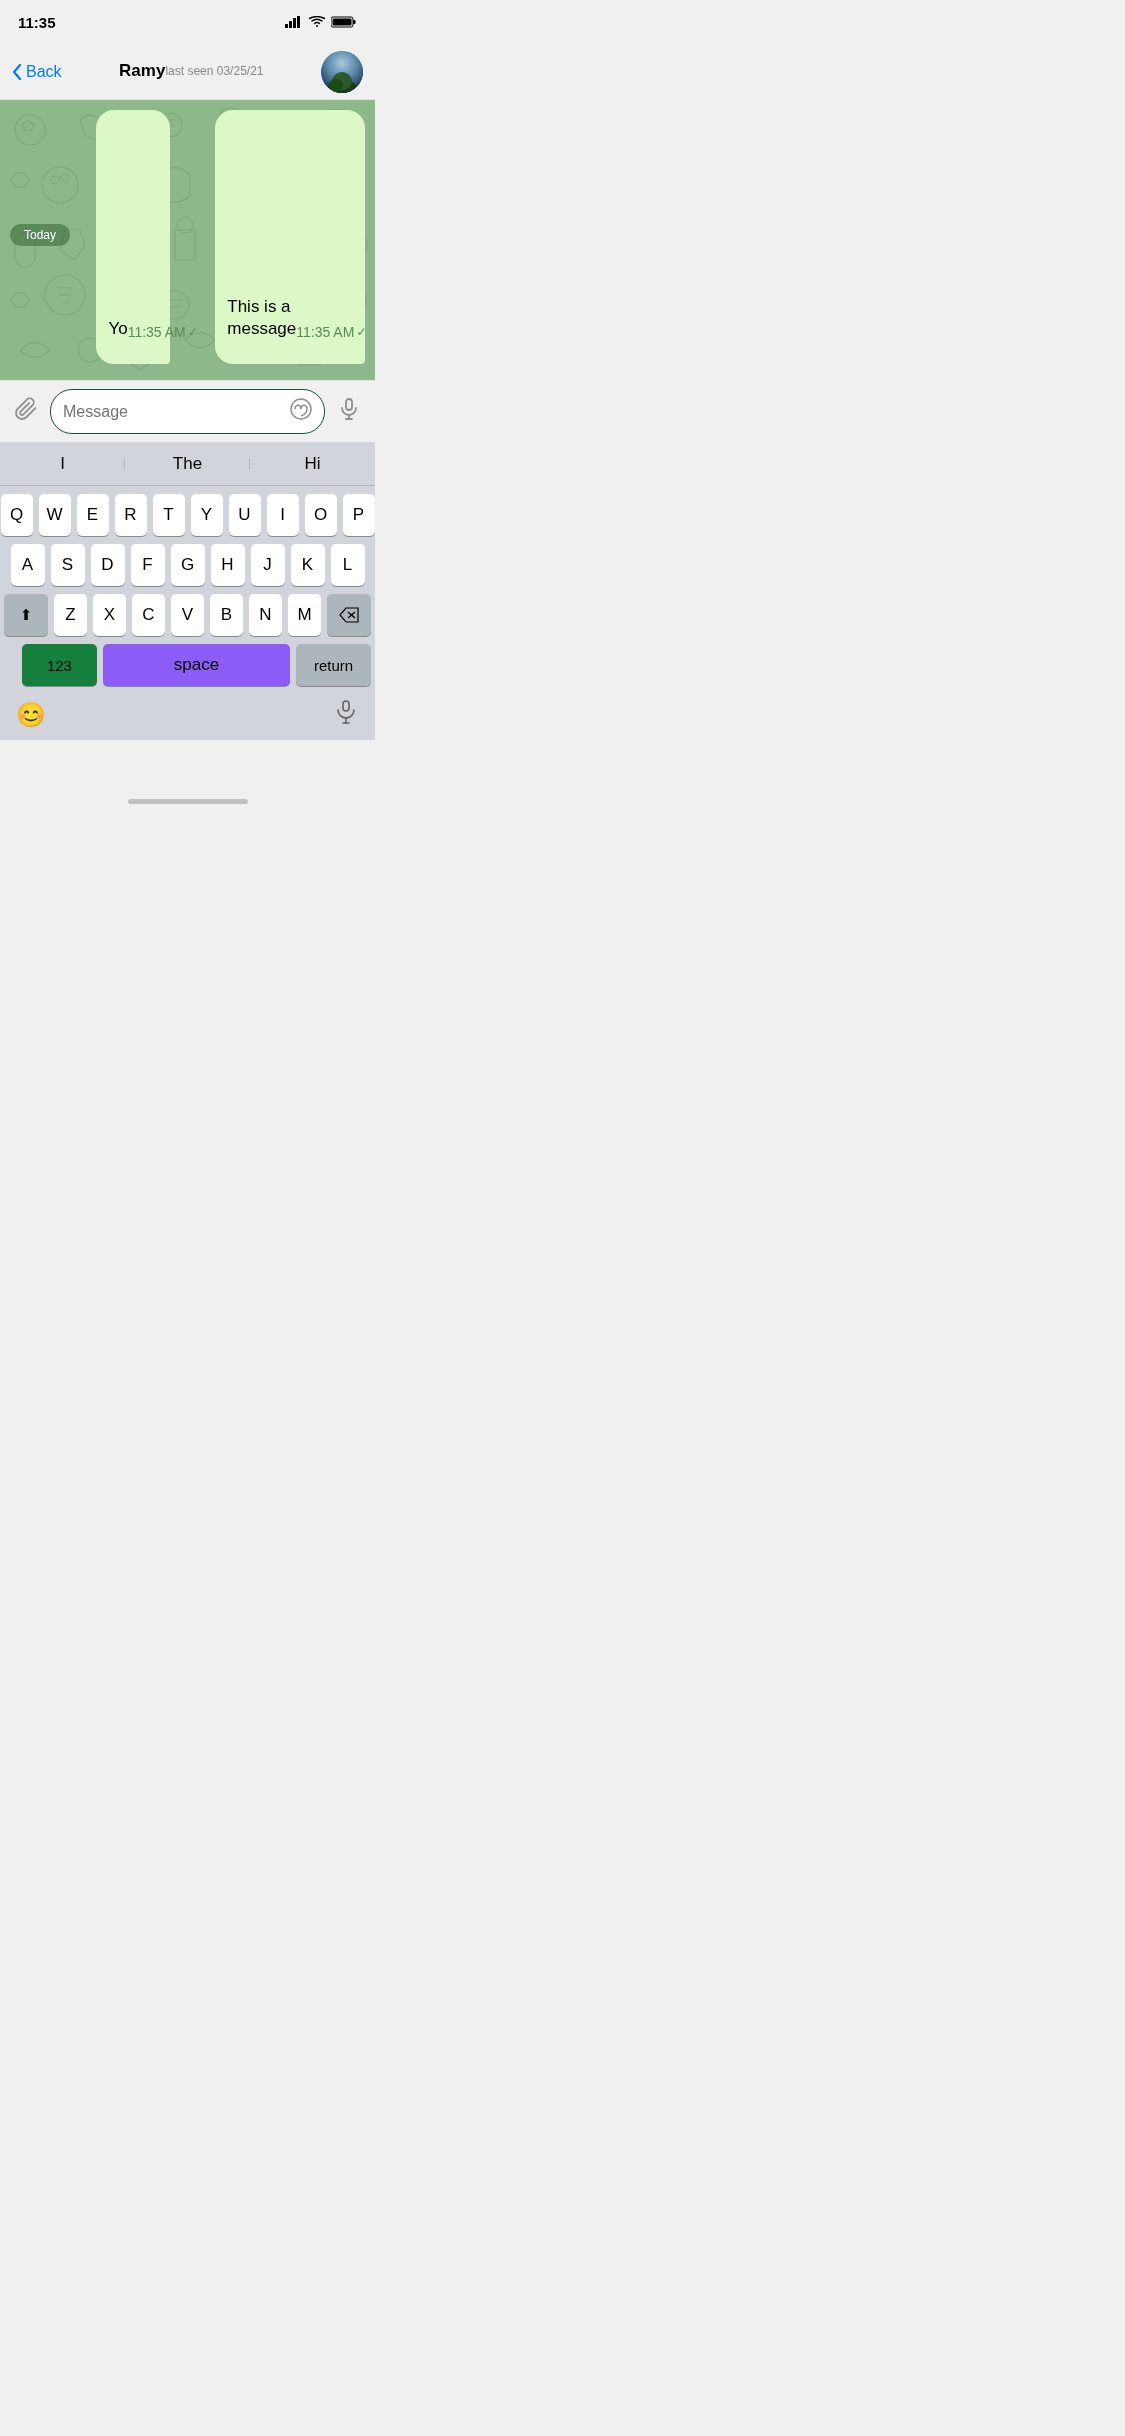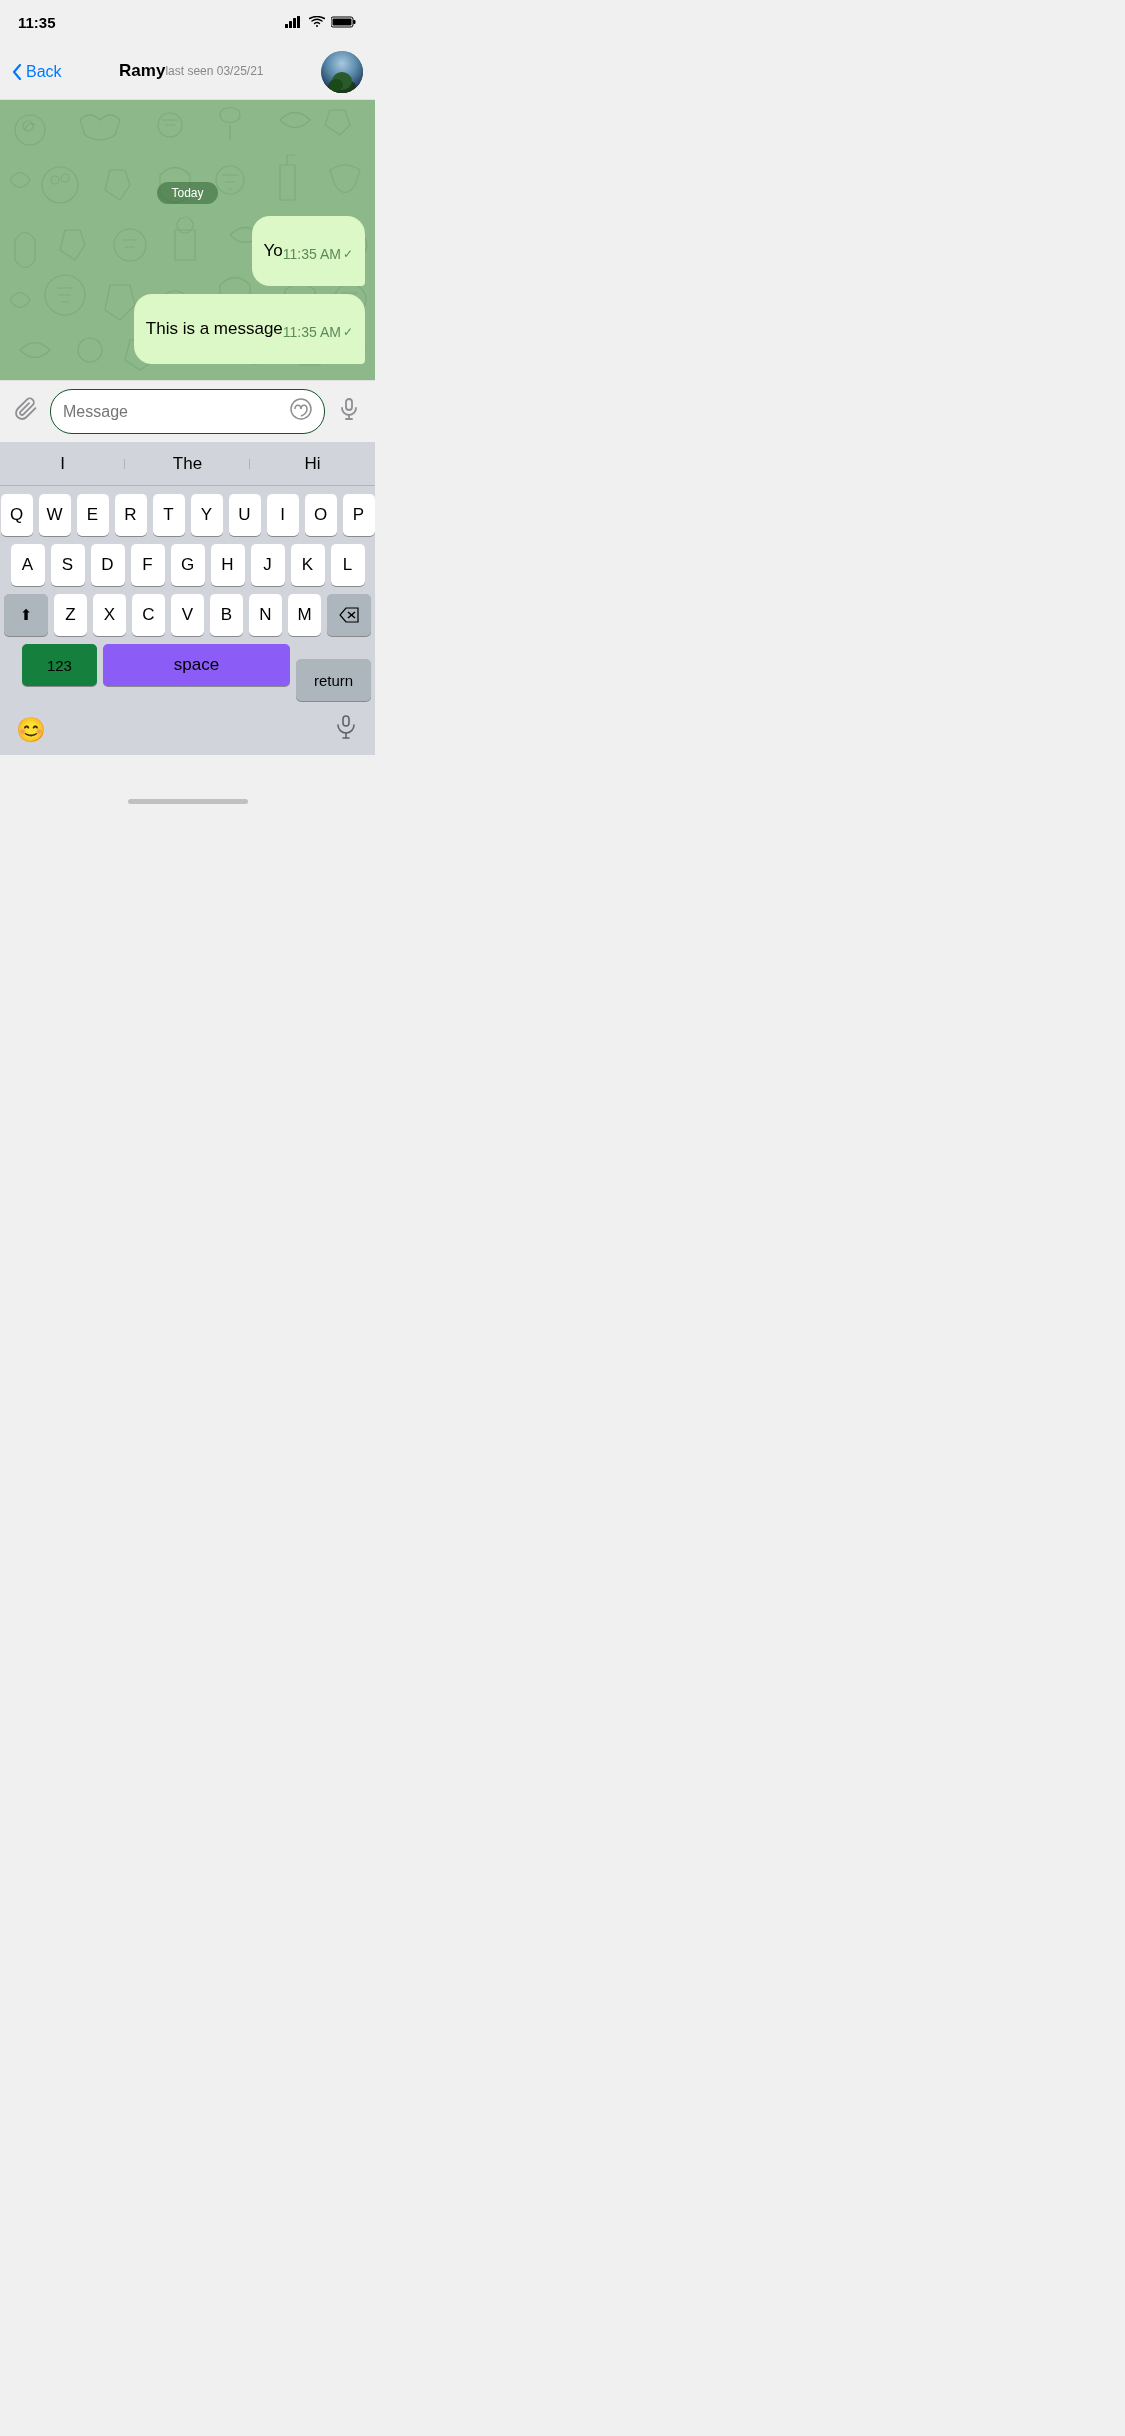--- a/index.html
+++ b/index.html
@@ -86,21 +86,21 @@
     }
     .chat-bg {
       position: absolute;
       top: 0; left: 0; right: 0; bottom: 0;
       opacity: 0.35;
     }
     .chat-content {
       position: relative;
       z-index: 2;
       display: flex;
-      flex-direction: column;
+      flex-direction: row;
       justify-content: flex-end;
       height: 100%;
       padding: 10px 10px 16px;
       gap: 8px;
     }
     .date-badge {
       align-self: center;
       background: rgba(50, 100, 50, 0.55);
       color: #fff;
       font-size: 12px;
@@ -556,21 +556,21 @@
           <path d="M7 1 L19 1 L19 15 L7 15 L1 8 Z" stroke="#000" stroke-width="1.2" fill="none"></path>
           <line x1="9" y1="5" x2="16" y2="11" stroke="#000" stroke-width="1.5"></line>
           <line x1="16" y1="5" x2="9" y2="11" stroke="#000" stroke-width="1.5"></line>
         </svg>
       </div>
     </div>
 
     <div class="key-row">
       <div class="key num dark" style="max-width:80px;flex:2;">123</div>
       <div class="key space" style="max-width:none;flex:5;">space</div>
-      <div class="key return dark" style="max-width:80px;flex:2;margin-top:15px;">return</div>
+      <div class="key return dark" style="max-width:80px;flex:2;">return</div>
     </div>
   </div>
 
   <div class="keyboard-bottom">
     <span class="emoji-btn">😊</span>
     <span class="dictation-btn">
       <svg width="26" height="26" viewBox="0 0 26 26">
         <rect x="10" y="2" width="6" height="10" rx="3" stroke="#636366" stroke-width="1.6" fill="none"></rect>
         <path d="M5 11a8 8 0 0016 0" stroke="#636366" stroke-width="1.6" fill="none" stroke-linecap="round"></path>
         <line x1="13" y1="19" x2="13" y2="24" stroke="#636366" stroke-width="1.6" stroke-linecap="round"></line>

